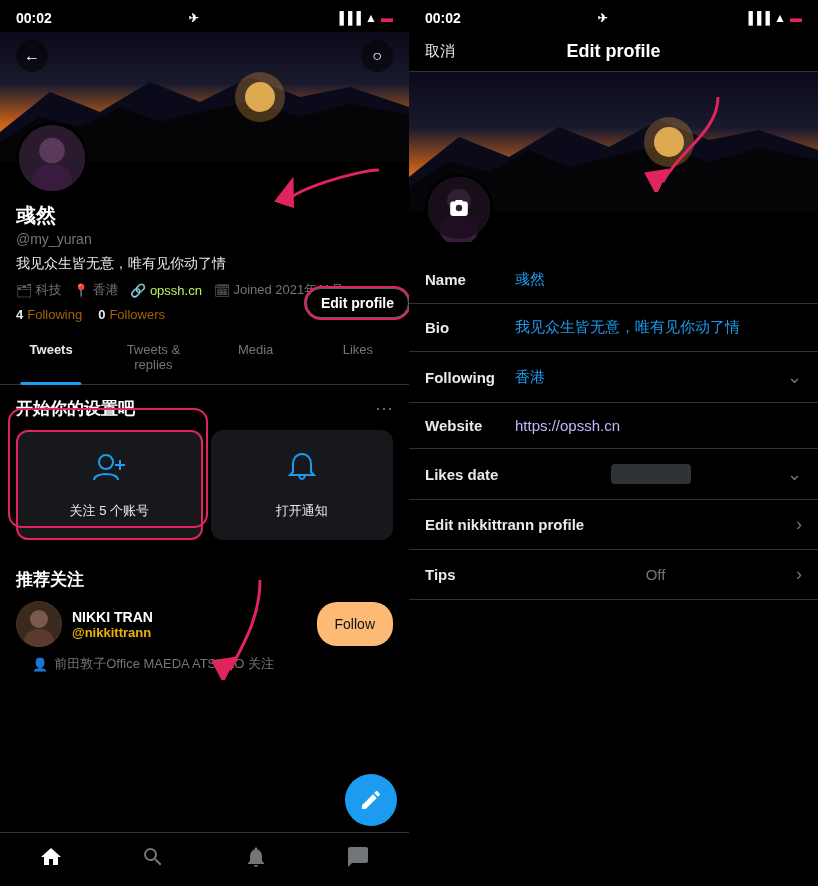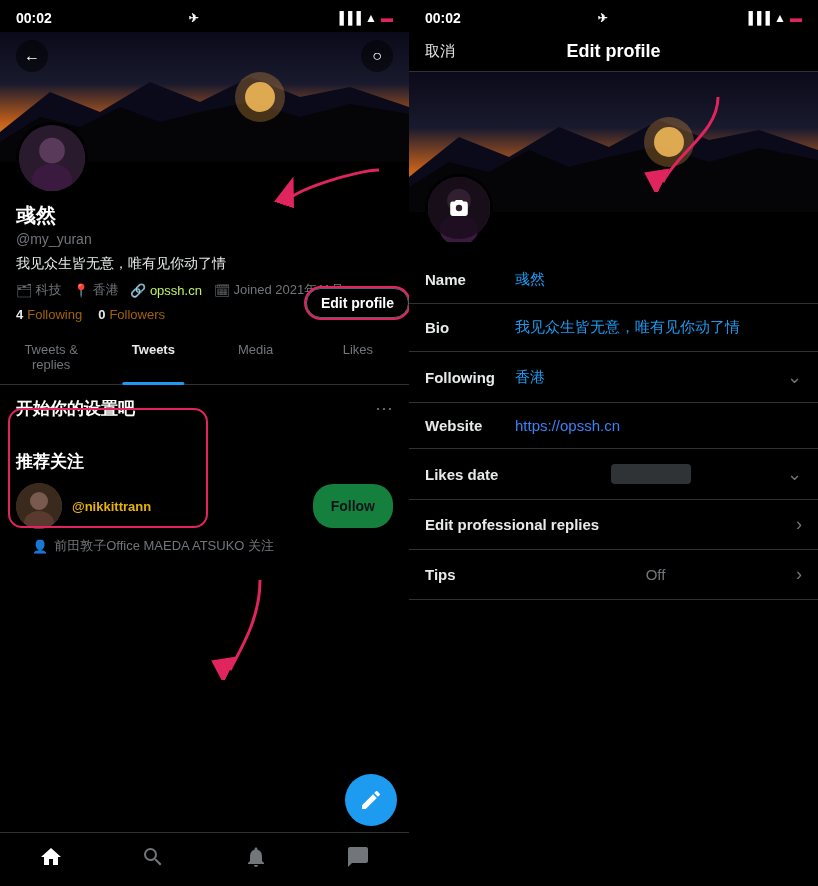--- a/index.html
+++ b/index.html
@@ -283,27 +283,27 @@
       overflow: hidden;
       display: flex;
       align-items: center;
       justify-content: center;
       font-size: 20px;
     }
     .user-info { flex: 1; }
     .user-name { font-size: 14px; font-weight: 700; }
     .user-handle { font-size: 13px; color: #eab308; font-weight: bold; }
     .follow-btn {
-      background: #15803d;
+      background: #fdba74;
       color: #0f1419;
       border: none;
       border-radius: 20px;
       padding: 14px 18px;
       font-size: 14px;
-      font-weight: 700;
+      font-weight: 400;
       cursor: pointer;
     }
 
     
     .mutual-row {
       display: flex;
       align-items: center;
       gap: 6px;
       font-size: 13px;
       color: #71767b;
@@ -417,21 +417,21 @@
       font-size: 15px;
       font-weight: 700;
       color: #e7e9ea;
       min-width: 90px;
     }
     .field-value {
       font-size: 15px;
       color: #1d9bf0;
       flex: 1;
     }
-    .field-value.link { color: #3b82f6; }
+    .field-value.link { color: #c4b5fd; }
     .field-chevron { font-size: 18px; color: #71767b; }
     .field-value-blurred {
       width: 80px;
       height: 20px;
       background: #2f3336;
       border-radius: 4px;
     }
 
     
     .tips-off { color: #71767b; font-size: 15px; text-align: center; }
@@ -526,52 +526,77 @@
         <span class="stat-label">Following</span>
       </div>
       <div class="stat-item">
         <span class="stat-count">0</span>
         <span class="stat-label">Followers</span>
       </div>
     </div>
   </div>
 
   <div class="tabs">
+    <div class="tab active">
+      <span>Tweets</span>
+    </div>
     <div class="tab">
       <span>Tweets &amp; replies</span>
-    </div>
-    <div class="tab active">
-      <span>Tweets</span>
     </div>
     <div class="tab">
       <span>Media</span>
     </div>
     <div class="tab">
       <span>Likes</span>
     </div>
   </div>
 
   <div class="suggestions-section">
     <div class="suggestions-header">
       <span class="suggestions-title">开始你的设置吧</span>
       <span class="more-btn">···</span>
+    </div>
+    <div class="cards-row">
+
+      <div class="suggestion-card">
+        <div class="card-icon">
+          <svg width="36" height="36" viewBox="0 0 36 36" fill="none">
+            <circle cx="15" cy="12" r="7" stroke="#1d9bf0" stroke-width="2" fill="none"></circle>
+            <path d="M3 30 C3 22 27 22 27 30" stroke="#1d9bf0" stroke-width="2" fill="none"></path>
+            <line x1="29" y1="10" x2="29" y2="20" stroke="#1d9bf0" stroke-width="2"></line>
+            <line x1="24" y1="15" x2="34" y2="15" stroke="#1d9bf0" stroke-width="2"></line>
+          </svg>
+        </div>
+        <div class="card-label">关注 5 个账号</div>
+      </div>
+
+      <div class="suggestion-card no-border">
+        <div class="card-icon">
+          <svg width="36" height="36" viewBox="0 0 36 36" fill="none">
+            <path d="M18 4 C12 4 9 9 9 14 L9 22 L6 25 L30 25 L27 22 L27 14 C27 9 24 4 18 4Z" stroke="#1d9bf0" stroke-width="2" fill="none"></path>
+            <path d="M15 25 C15 27 16.5 29 18 29 C19.5 29 21 27 21 25" stroke="#1d9bf0" stroke-width="2" fill="none"></path>
+          </svg>
+        </div>
+        <div class="card-label">打开通知</div>
+      </div>
     </div>
   </div>
 
   <div class="recommended-section">
     <div class="recommended-title">推荐关注</div>
     <div class="user-row">
       <div class="user-avatar">
         <svg width="46" height="46" viewBox="0 0 46 46">
           <circle cx="23" cy="23" r="23" fill="#3a2a1e"></circle>
           <circle cx="23" cy="18" r="9" fill="#7a5a4e"></circle>
           <ellipse cx="23" cy="40" rx="15" ry="12" fill="#5a3a2e"></ellipse>
         </svg>
       </div>
       <div class="user-info">
+        <div class="user-name">NIKKI TRAN</div>
         <div class="user-handle">@nikkittrann</div>
       </div>
       <button class="follow-btn">Follow</button>
     </div>
     <div class="mutual-row">
       <span>👤</span>
       <span>前田敦子Office MAEDA ATSUKO 关注</span>
     </div>
   </div>
 
@@ -711,21 +736,21 @@
       <span class="field-value link">https://opssh.cn</span>
     </div>
 
     <div class="edit-field-row">
       <span class="field-label">Likes date</span>
       <div class="field-value-blurred"></div>
       <span class="field-chevron">⌄</span>
     </div>
 
     <div class="edit-field-row">
-      <span class="field-label">Edit professional replies</span>
+      <span class="field-label">Edit nikkittrann profile</span>
       <span class="field-chevron">›</span>
     </div>
 
     <div class="edit-field-row">
       <span class="field-label">Tips</span>
       <span class="tips-off">Off</span>
       <span class="field-chevron">›</span>
     </div>
   </div>
 </div>

